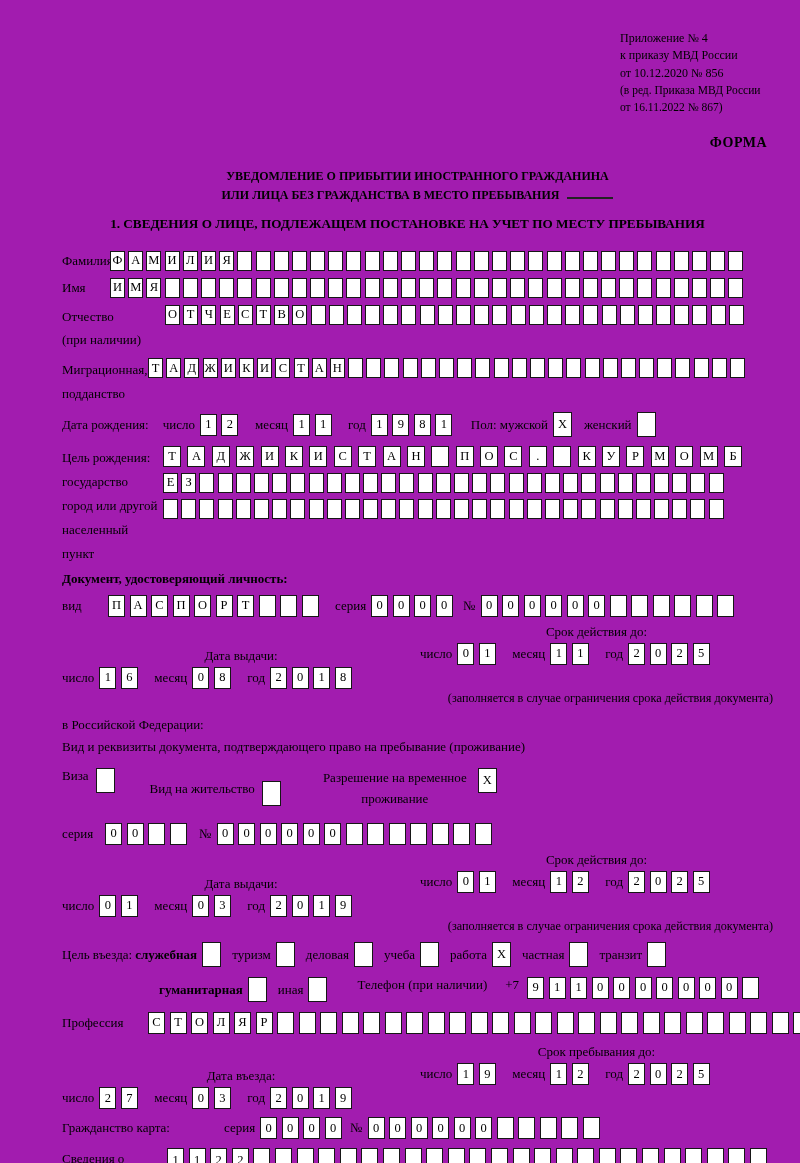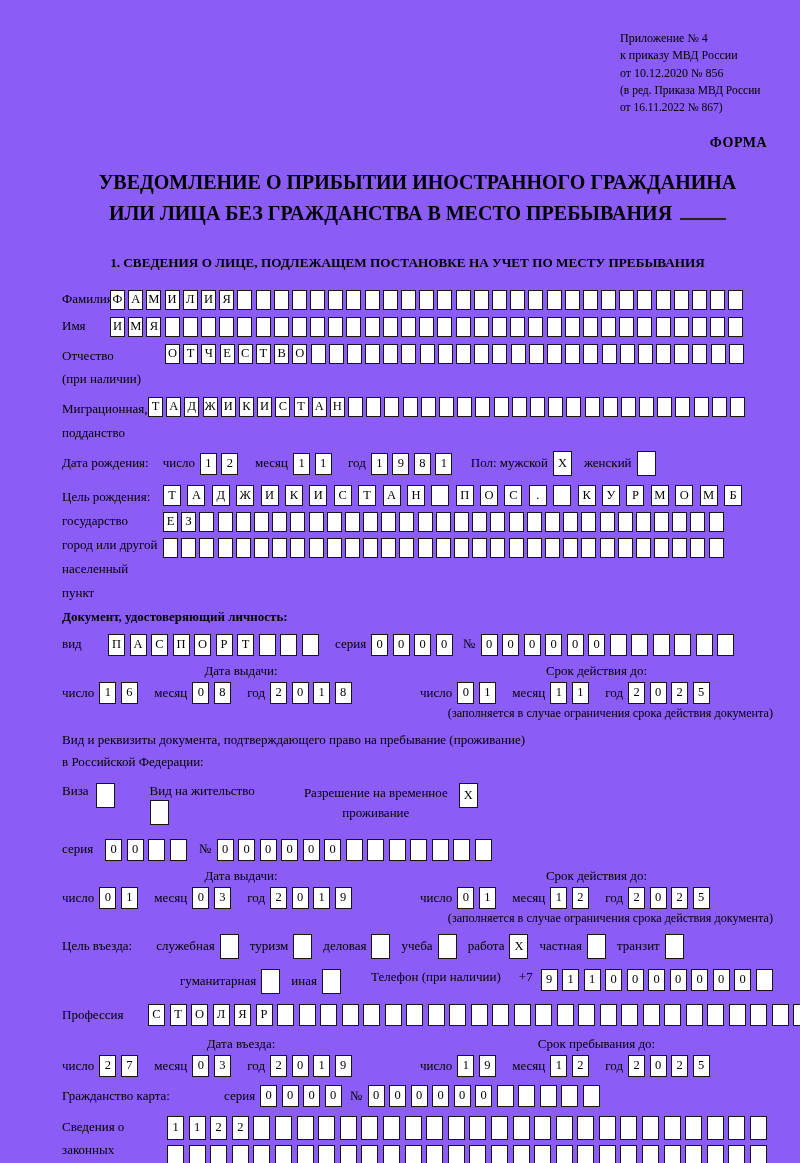--- a/index.html
+++ b/index.html
@@ -1,27 +1,27 @@
 <!DOCTYPE html>
 <html><head>
 <meta charset="utf-8">
 <style>
   html,body{margin:0;padding:0;background:#fff;}
   .page{
     width:800px;height:1163px;box-sizing:border-box;
     padding:30px 27px 16px 62px;
     font-family:"Liberation Serif","DejaVu Serif",serif;
     color:#000;font-size:13px;line-height:1.25;
-    position:relative;overflow:hidden;background:#8b5cf6;
+    position:relative;overflow:hidden;background:#a21caf;
   }
   
   .hdr{margin-left:558px;font-size:12px;line-height:1.45;}
   .hdr .small{font-size:11.5px;}
   .forma{text-align:right;font-weight:bold;font-size:14px;margin:18px 6px 16px 0;letter-spacing:.5px;}
-  .title{text-align:center;font-weight:bold;font-size:20px;line-height:1.55;margin-bottom:26px;}
+  .title{text-align:center;font-weight:bold;font-size:12px;line-height:1.55;margin-bottom:12px;}
   .blank{display:inline-block;width:46px;border-bottom:2px solid #222;margin-left:8px;}
   .sec-head{font-weight:bold;font-size:13.2px;text-align:center;margin:0 0 18px -20px;}
 
   
   .cells{display:inline-flex;flex:none;}
   .cell{
     display:inline-flex;flex:none;align-items:center;justify-content:center;
     width:15px;height:20px;border:1.7px solid #161616;margin-right:3.2px;
     font-size:12.5px;background:#fff;box-sizing:border-box;
   }
@@ -34,39 +34,39 @@
   .row.top{align-items:flex-start;}
   .lbl{flex:none;}
   .lbl2{flex:none;line-height:1.8;}
   .w48{width:48px;} .w86{width:86px;} .w103{width:103px;} .w101{width:101px;} .w46{width:46px;} .w140{width:142px;}
 
   .inl{margin:0 5px 0 12px;flex:none;}
   .inl.first{margin-left:0;}
 
   
   .date-pair{display:flex;margin-bottom:2px;}
-  .dp-left{width:358px;flex:none;}
+  .dp-left{width:358px;flex:none;margin-top:24px;}
   .dp-right{flex:1;}
   .dp-head{text-align:center;margin-bottom:3px;}
   .dp-fields{display:flex;align-items:center;}
   .note{text-align:right;font-size:12.2px;margin:2px 0 8px 0;}
 
   .doc-head{text-align:left;font-weight:bold;font-size:13px;margin:2px 0 8px 0;}
   .intro{margin-bottom:10px;line-height:1.7;}
 
   .res-opts{display:flex;align-items:flex-start;margin:4px 0 14px 0;}
   .res-opt{display:flex;align-items:flex-start;flex:none;}
   .res-opt .rl{flex:none;margin-right:7px;}
   .res-opt .c2{width:152px;text-align:center;line-height:1.55;}
   .res-opt .c3{width:160px;text-align:center;line-height:1.55;}
-  .g1{margin-right:9px;} .g2{margin:0 16px 0 26px;flex-direction:column;} .g3{margin-left:22px;} .g4{margin-left:20px;}
+  .g1{margin-right:9px;} .g2{margin:13px 16px 0 26px;} .g3{margin-left:22px;} .g4{margin-left:20px;}
 
   .opts{display:inline-flex;align-items:center;}
   .opts .opt-label{margin:0 5px 0 11px;flex:none;}
-  .opts .opt-label:first-child{margin-left:24px;}
+  .opts .opt-label:first-child{margin-left:3px;font-weight:bold;}
 
   .purpose2{display:flex;align-items:flex-start;margin:10px 0 10px 105px;}
   .phone-lbl{margin:0 18px 0 30px;flex:none;}
   .plus7{margin-right:8px;flex:none;}
 
   .reps{display:flex;align-items:flex-start;}
   .reps-rows .cells{margin-bottom:5px;}
 </style>
 </head>
 <body>
@@ -467,22 +467,22 @@
             <span class="cell">0</span>
             <span class="cell">2</span>
             <span class="cell">5</span>
           </span>
         </div>
     </div>
   </div>
   <div class="note">(заполняется в случае ограничения срока действия документа)</div>
 
   <div class="intro">
+    <div>в Российской Федерации:</div>
     <div>Вид и реквизиты документа, подтверждающего право на пребывание (проживание)</div>
-    <div>в Российской Федерации:</div>
   </div>
 
   <div class="res-opts">
     <div class="res-opt g1">
       <span class="rl">Виза</span>
       <span class="cell checkbox"></span>
     </div>
     <div class="res-opt g2">
       <span class="rl">Вид на жительство</span>
       <span class="cell checkbox"></span>

